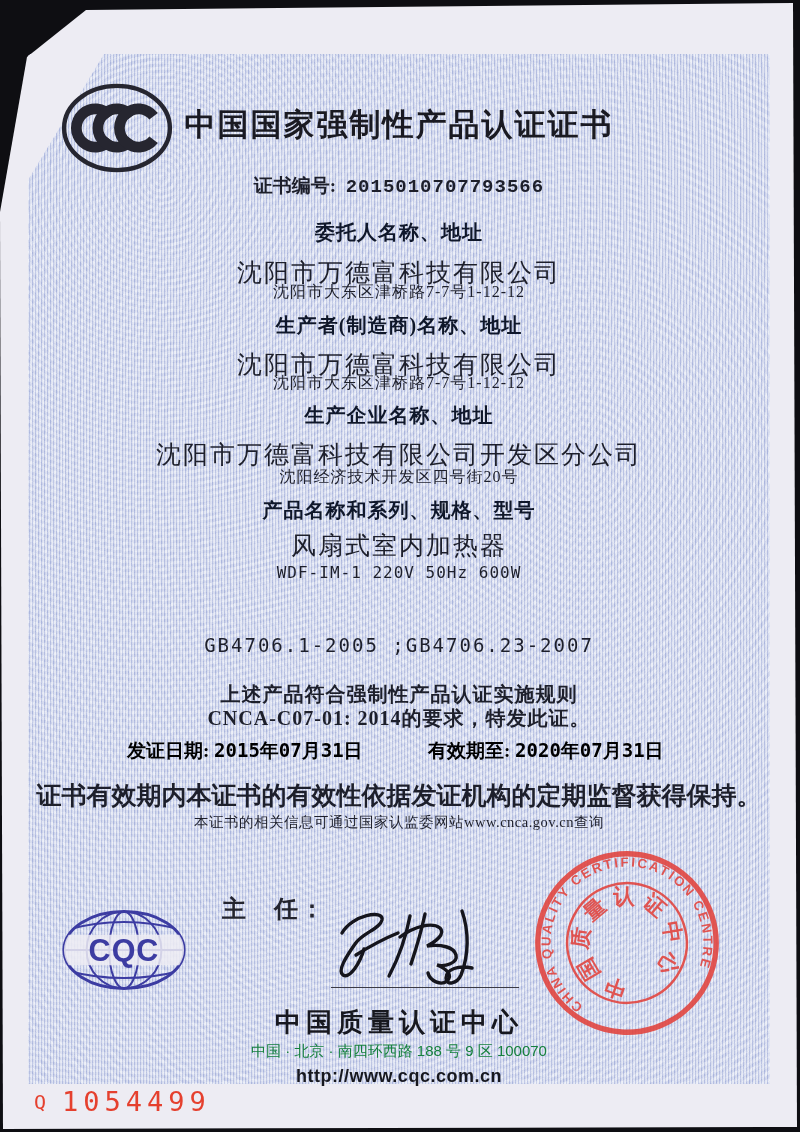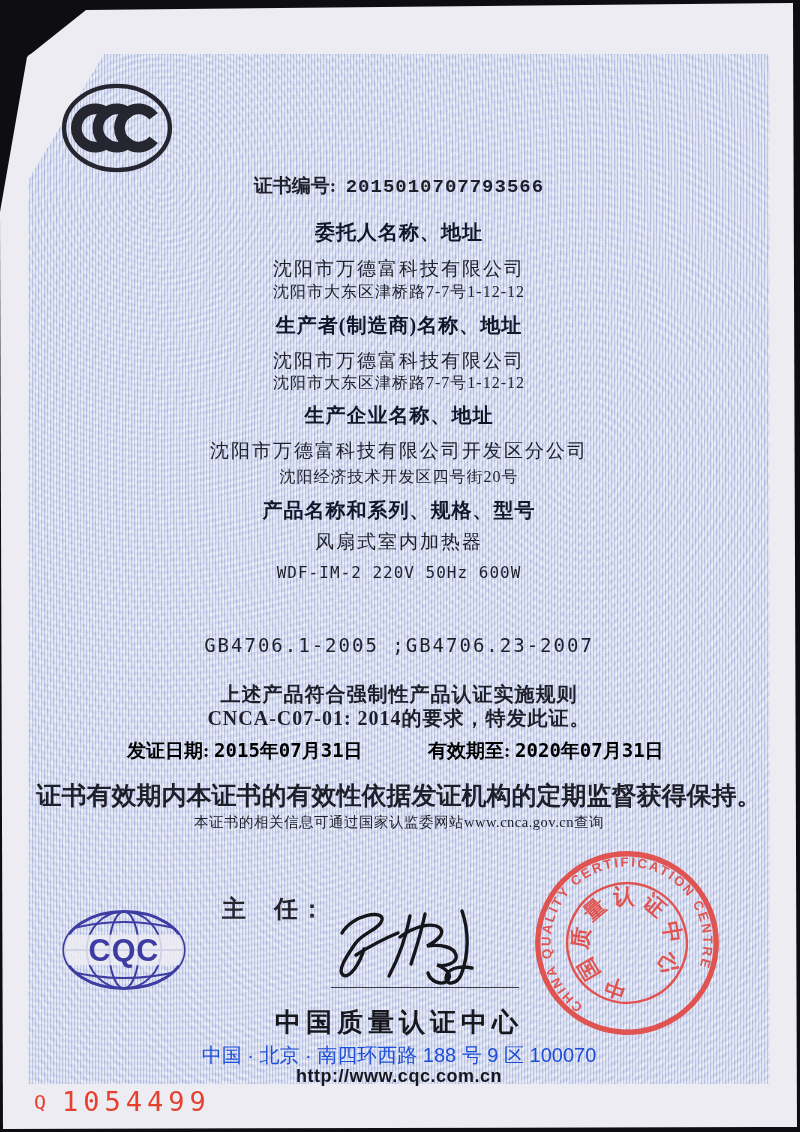--- a/index.html
+++ b/index.html
@@ -27,32 +27,32 @@
     position:absolute;left:28px;top:54px;width:90px;height:130px;
     background:#edecf3;
     clip-path:polygon(0 0,76px 0,0 126px);
   }
   
   .line{position:absolute;left:28px;width:742px;text-align:center;color:#1d1f2b;white-space:nowrap;}
   .title{font-size:31px;font-weight:bold;letter-spacing:2px;color:#1a1a22;}
   .certno{font-size:19px;font-weight:bold;}
   .certno .num{font-family:Liberation Mono, monospace;font-weight:bold;letter-spacing:1px;text-align:right;}
   .heading{font-size:20px;font-weight:bold;letter-spacing:1px;color:#0f172a;}
-  .name{font-size:19px;letter-spacing:2px;font-family:Liberation Serif, serif;}
+  .name{font-size:25px;letter-spacing:2px;font-family:Liberation Serif, serif;}
   .addr{font-size:16px;letter-spacing:1px;}
   .mono{font-family:"DejaVu Sans Mono",monospace;font-size:16px;letter-spacing:1px;}
   .gbline{font-family:"DejaVu Sans Mono",monospace;font-size:19px;letter-spacing:2px;}
   .stmt{font-size:20px;font-weight:bold;letter-spacing:1px;}
   .dates span{font-size:19px;font-weight:bold;}
   .datesval{font-family:"DejaVu Sans Mono",monospace;font-weight:bold;}
   .validity{font-size:25px;font-weight:bold;}
   .infonote{font-size:14.5px;letter-spacing:.5px;}
   .director{position:absolute;left:222px;top:893px;font-size:24px;font-weight:bold;letter-spacing:2px;color:#23242e;}
   .orgname{font-size:26px;font-weight:bold;letter-spacing:5px;color:#17181f;font-family:"Liberation Sans",sans-serif;}
-  .orgaddr{font-size:20px;color:#1d4ed8;font-family:"Liberation Sans",sans-serif;}
+  .orgaddr{font-size:15px;color:#15803d;font-family:"Liberation Sans",sans-serif;}
   .orgurl{font-size:18px;font-weight:bold;color:#17181f;font-family:"Liberation Sans",sans-serif;letter-spacing:.5px;text-align:center;}
   .sig-line{position:absolute;left:331px;top:987px;width:188px;height:0;border-top:1.6px solid #3a3a44;}
   
   .serial{position:absolute;left:34px;top:1086px;font-family:"DejaVu Sans Mono",monospace;color:#e5402e;}
   .serial .q{font-size:20px;vertical-align:2px;margin-right:16px;}
   .serial .n{font-size:27px;letter-spacing:5px;}
   svg{position:absolute;}
   .stamp-svg{opacity:.88;}
 </style>
 </head>
@@ -62,40 +62,41 @@
   <div id="cert-field"></div>
   <div id="corner-wedge"></div>
 
   <svg style="left:58px;top:80px;" width="118" height="96" viewBox="0 0 120 98">
     <ellipse cx="60" cy="49" rx="54" ry="43" fill="none" stroke="#262630" stroke-width="4.5"></ellipse>
     <path fill="#262630" d="M 57.7,33.6 A 25,25 0 1 0 57.7,64.4 L 49,57.6 A 14,14 0 1 1 49,40.4 Z"></path>
     <path fill="#262630" d="M 79.7,33.6 A 25,25 0 1 0 79.7,64.4 L 71,57.6 A 14,14 0 1 1 71,40.4 Z"></path>
     <path fill="#262630" d="M 101.7,33.6 A 25,25 0 1 0 101.7,64.4 L 93,57.6 A 14,14 0 1 1 93,40.4 Z"></path>
   </svg>
 
+  <div class="line title" style="top:104px;">中国国家强制性产品认证证书</div>
   <div class="line certno" style="top:173px;">
     <span>证书编号:</span>&nbsp;
     <span class="num">2015010707793566</span>
   </div>
 
   <div class="line heading" style="top:219px;">委托人名称、地址</div>
   <div class="line name" style="top:256px;">沈阳市万德富科技有限公司</div>
   <div class="line addr" style="top:282px;">沈阳市大东区津桥路7-7号1-12-12</div>
 
   <div class="line heading" style="top:312px;">生产者(制造商)名称、地址</div>
   <div class="line name" style="top:348px;">沈阳市万德富科技有限公司</div>
   <div class="line addr" style="top:373px;">沈阳市大东区津桥路7-7号1-12-12</div>
 
   <div class="line name" style="top:438px;">沈阳市万德富科技有限公司开发区分公司</div>
   <div class="line heading" style="top:402px;">生产企业名称、地址</div>
   <div class="line addr" style="top:467px;">沈阳经济技术开发区四号街20号</div>
 
   <div class="line heading" style="top:497px;text-align:center;">产品名称和系列、规格、型号</div>
   <div class="line name" style="top:529px;">风扇式室内加热器</div>
-  <div class="line mono" style="top:563px;">WDF-IM-2 220V 50Hz 600W</div>
+  <div class="line mono" style="top:563px;">WDF-IM-1 220V 50Hz 600W</div>
 
   <div class="line gbline" style="top:634px;">GB4706.1-2005 ;GB4706.23-2007</div>
 
   <div class="line stmt" style="top:681px;">上述产品符合强制性产品认证实施规则</div>
   <div class="line stmt" style="top:705px;">CNCA-C07-01: 2014的要求，特发此证。</div>
 
   <div class="dates">
     <span style="position:absolute;left:127px;top:738px;">
       <span>发证日期:</span>
       <span class="datesval">2015年07月31日</span>

